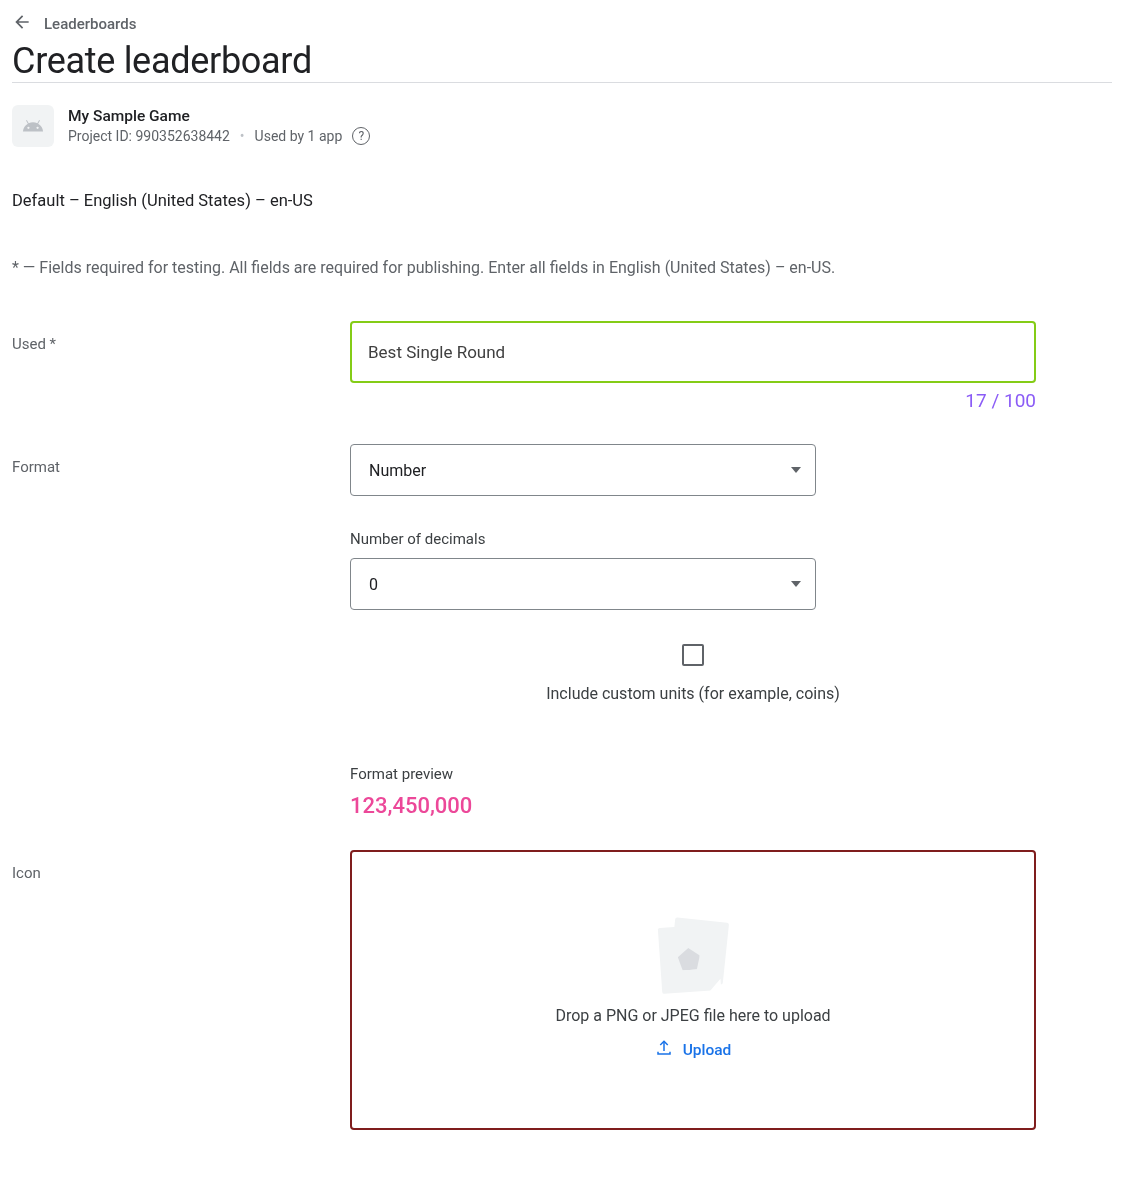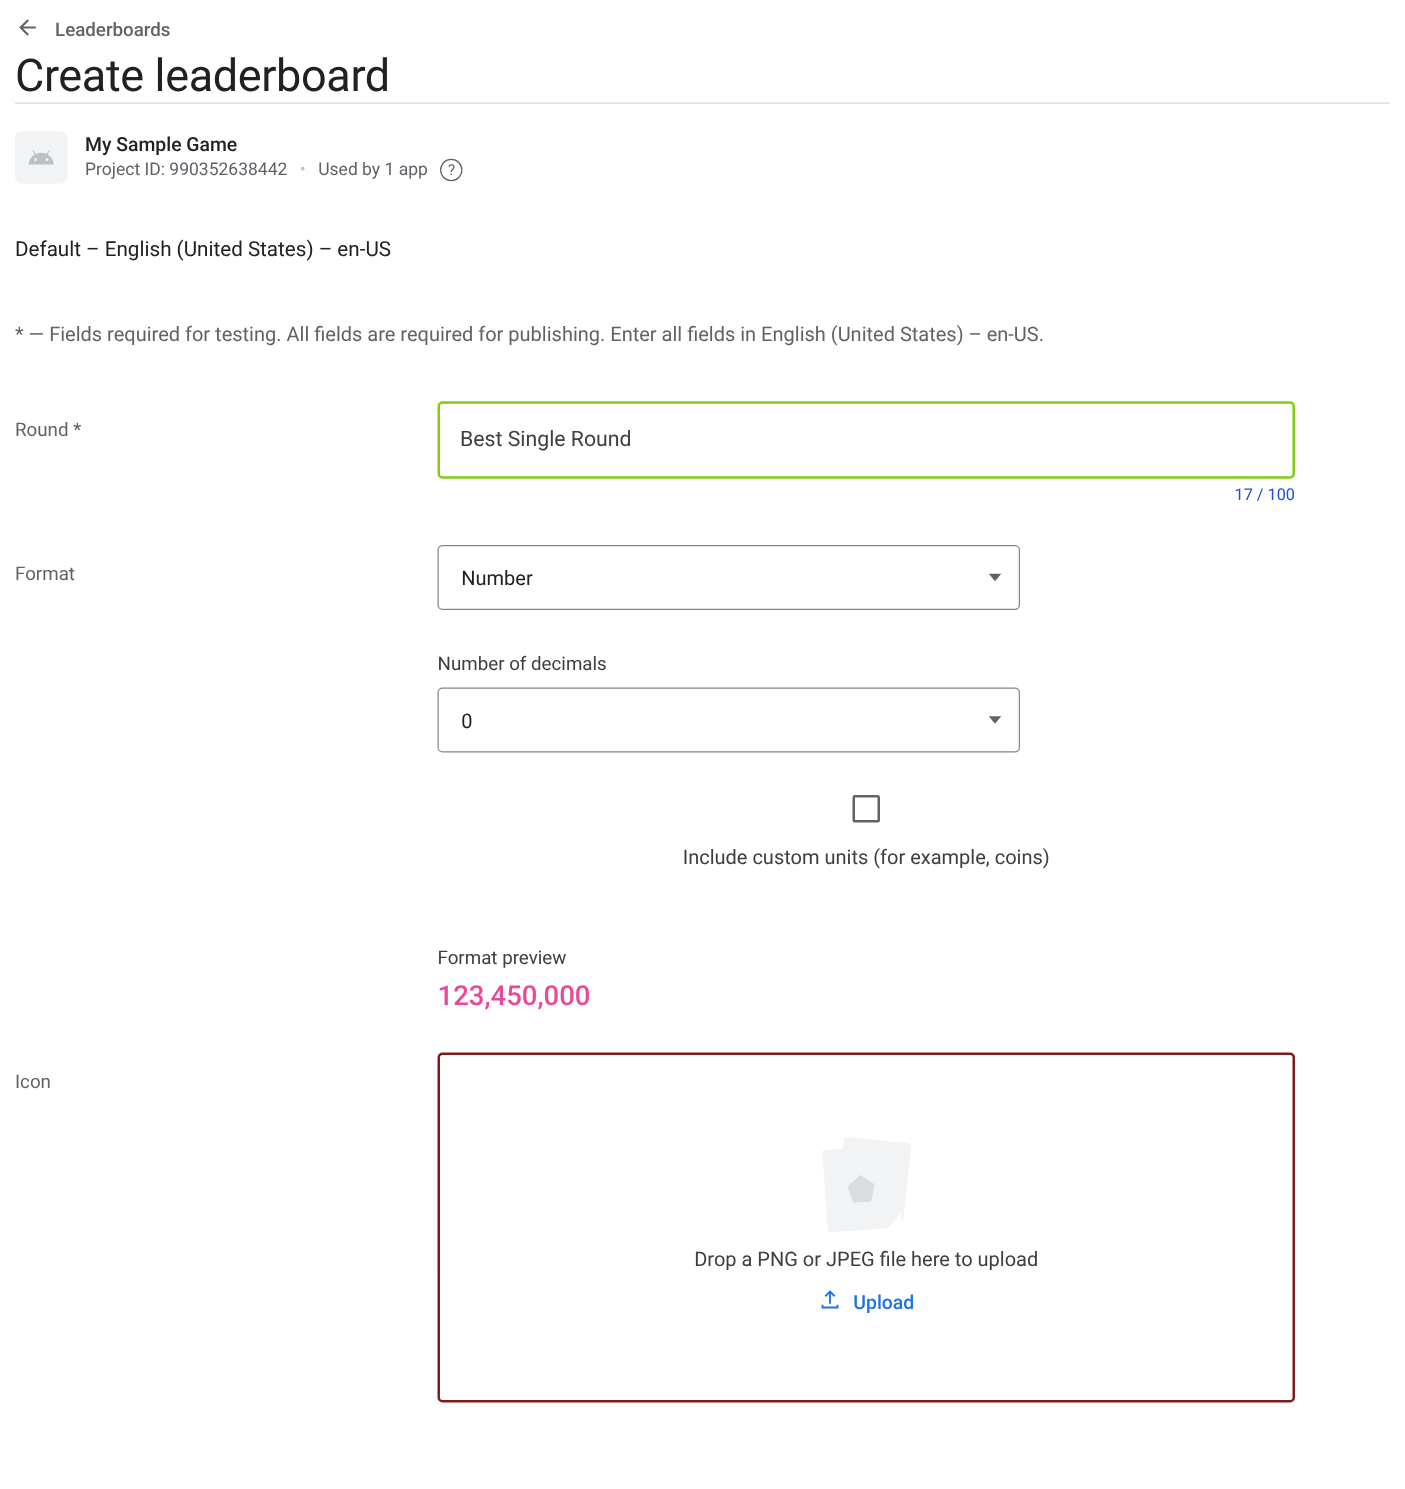--- a/index.html
+++ b/index.html
@@ -66,22 +66,22 @@
     border: 2px solid #84cc16;
     border-radius: 4px;
     padding: 0 16px;
     font-size: 17px;
     color: #404040;
     outline: none;
     font-family: inherit;
   }
   .char-counter {
     text-align: right;
-    font-size: 13px;
-    color: #1d4ed8;
+    font-size: 19px;
+    color: #8b5cf6;
     margin-top: 6px;
   }
 
   .select {
     width: 466px;
     height: 52px;
     border: 1px solid #80868b;
     border-radius: 4px;
     display: flex;
     align-items: center;
@@ -170,21 +170,21 @@
       <span class="help-icon">?</span>
     </div>
   </div>
 </div>
 
 <div class="locale-line">Default – English (United States) – en-US</div>
 
 <div class="required-note">* — Fields required for testing. All fields are required for publishing. Enter all fields in English (United States) – en-US.</div>
 
 <div class="form-row">
-  <div class="form-label">Round  *</div>
+  <div class="form-label">Used  *</div>
   <div class="form-control">
     <input type="text" class="text-input" value="Best Single Round" style="">
     <div class="char-counter">17 / 100</div>
   </div>
 </div>
 
 <div class="form-row" style="margin-top:28px;">
   <div class="form-label">Format</div>
   <div class="form-control">
     <div class="select">

